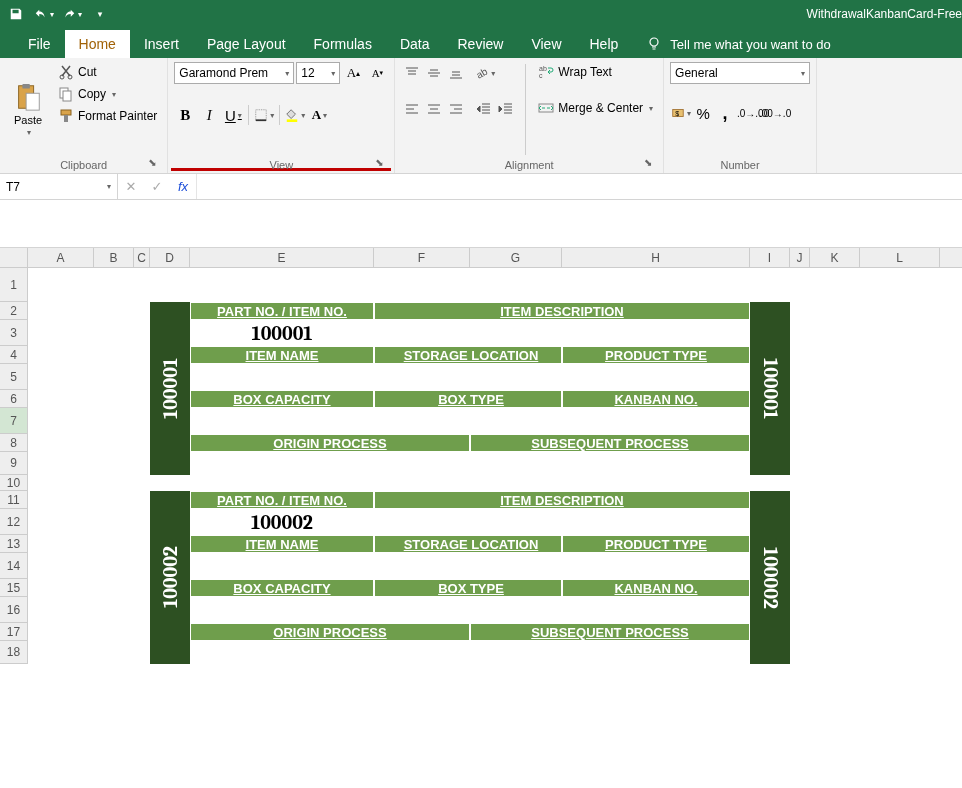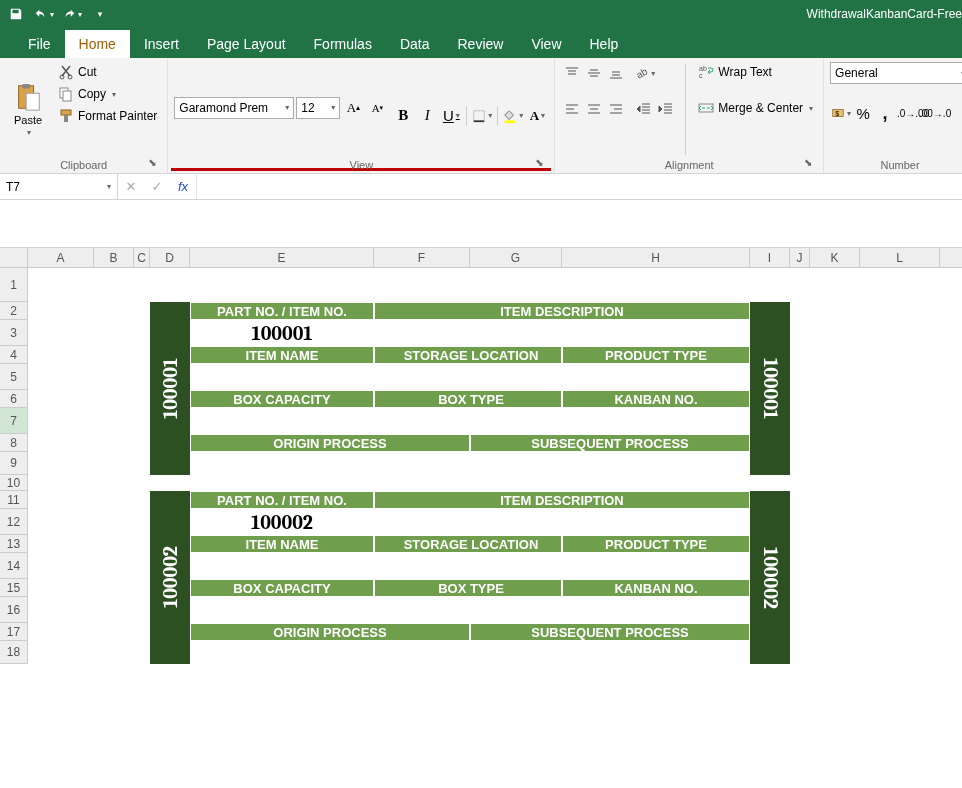--- a/index.html
+++ b/index.html
@@ -79,21 +79,21 @@
 .kcell { border: 1px solid #fff; display: flex; align-items: center; justify-content: center; font-size: 13px; padding: 2px; }
 .khead { background: #6f9e4c; color: #fff; font-weight: bold; }
 .kval { background: #fff; color: #000; font-family: "Cambria", serif; }
 .kval.big { font-size: 20px; font-weight: bold; }
 .col-E { width: 184px; }
 .col-FG { width: 188px; padding-left: 8px; }
 .col-H { width: 188px; }
 .col-EF { width: 280px; }
 .col-GH { width: 280px; }
 .col-FGH { width: 376px; }
-.h18 { height: 18px; }
+.h18 { height: 18px; text-decoration: underline; }
 .h23 { height: 23px; }
 .h26 { height: 26px; }
 </style>
 </head>
 <body>
 
 <div class="titlebar">
   <div class="qat">
     <div class="qat-btn">
         <svg viewBox="0 0 16 16">
@@ -122,20 +122,27 @@
 <div class="tabstrip">
   <div class="tab">File</div>
   <div class="tab active">Home</div>
   <div class="tab">Insert</div>
   <div class="tab">Page Layout</div>
   <div class="tab">Formulas</div>
   <div class="tab">Data</div>
   <div class="tab">Review</div>
   <div class="tab">View</div>
   <div class="tab">Help</div>
+  <div class="tell-me">
+    <svg class="bulb" viewBox="0 0 16 16" fill="none" stroke="#fff" stroke-width="1.2">
+        <circle cx="8" cy="6" r="4"></circle>
+        <path d="M6 11h4M6.5 13h3"></path>
+      </svg>
+    <span>Tell me what you want to do</span>
+  </div>
 </div>
 
 <div class="ribbon">
 
   <div class="group">
     <div class="group-body">
       <div class="big-btn">
         <svg viewBox="0 0 32 32">
             <rect x="6" y="4" width="16" height="24" fill="#d9a34a" stroke="#8a6320"></rect>
             <rect x="10" y="2" width="8" height="5" rx="1" fill="#888"></rect>
@@ -167,21 +174,21 @@
               <rect x="6" y="7" width="4" height="7" fill="#888"></rect>
             </svg>
             <span>Format Painter</span>
           </div>
       </div>
     </div>
     <div class="group-label"><span>Clipboard</span><span class="group-launcher">⬊</span></div>
   </div>
 
   <div class="group">
-    <div class="group-body" style="flex-direction:row">
+    <div class="group-body" style="flex-direction:column">
       <div class="font-row1">
         <div class="font-name">
             <span>Garamond Prem</span>
             <span class="dd-arrow">▾</span>
           </div>
         <div class="font-size">
             <span>12</span>
             <span class="dd-arrow">▾</span>
           </div>
         <div class="icon-btn" style="font-family:serif">A<sup style="font-size:8px">▴</sup></div>

